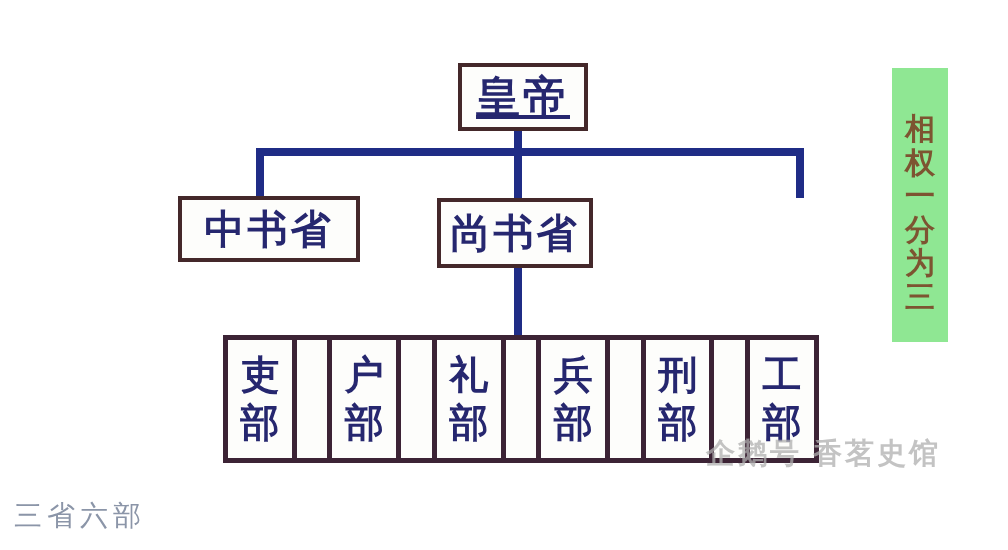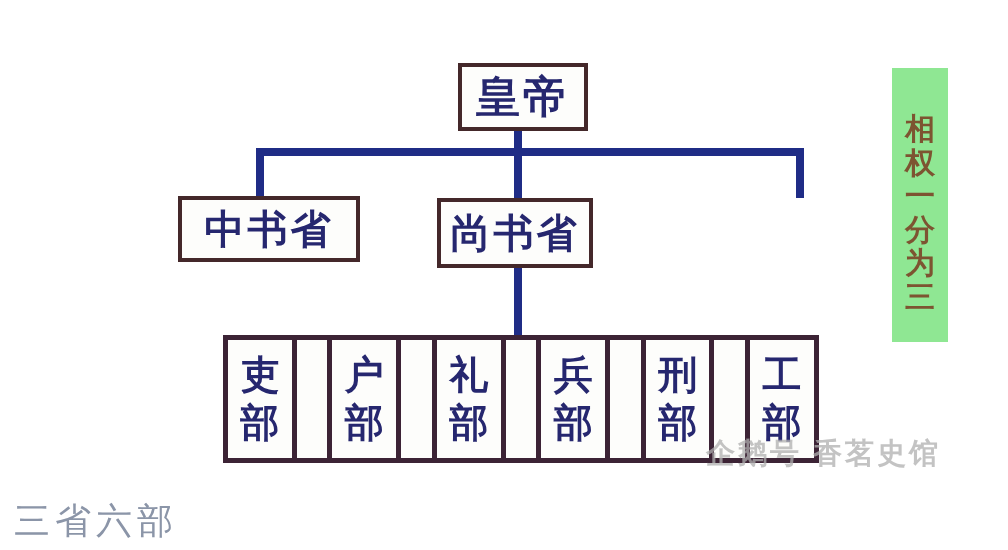--- a/index.html
+++ b/index.html
@@ -6,21 +6,21 @@
   .stage{
     position:relative;width:1008px;height:550px;background:#ffffff;overflow:hidden;
     font-family:"Liberation Sans","DejaVu Sans",sans-serif;
   }
   
   .node{
     position:absolute;display:flex;align-items:center;justify-content:center;
     background:#fdfdfb;border:4px solid #44282a;box-sizing:border-box;
     color:#26276f;font-weight:bold;letter-spacing:3px;
   }
-  .node-emperor{left:458px;top:63px;width:130px;height:68px;font-size:44px;}
+  .node-emperor{left:458px;top:63px;width:130px;height:68px;font-size:44px;text-decoration:underline;}
   .node-dept{font-size:40px;}
   .node-zhongshu{left:178px;top:196px;width:182px;height:66px;}
   .node-shangshu{left:437px;top:198px;width:156px;height:70px;}
   .node-menxia{left:693px;top:196px;width:170px;height:71px;}
   
   .line{position:absolute;background:#1f2c86;}
   .l-stub-top   {left:514px;top:129px;width:8px;height:21px;}
   .l-horizontal {left:256px;top:148px;width:548px;height:8px;}
   .l-drop-left  {left:256px;top:150px;width:8px;height:48px;}
   .l-drop-mid   {left:514px;top:150px;width:8px;height:50px;}
@@ -47,21 +47,21 @@
     position:absolute;left:892px;top:68px;width:56px;height:274px;
     background:#8fe793;display:flex;justify-content:center;
     box-sizing:border-box;padding-top:44px;
   }
   .banner .vtxt{
     width:1em;word-break:break-all;line-height:1.12;text-align:right;
     color:#7d5431;font-size:30px;font-weight:bold;
   }
   
   .caption{
-    position:absolute;left:14px;top:497px;font-size:36px;color:#8b95a8;
+    position:absolute;left:14px;top:497px;font-size:28px;color:#8b95a8;
     letter-spacing:5px;
   }
   .watermark{
     position:absolute;left:706px;top:434px;font-size:29px;
     color:rgba(175,175,175,0.75);letter-spacing:3px;z-index:5;font-weight:bold;
   }
 </style>
 </head>
 <body>
 

